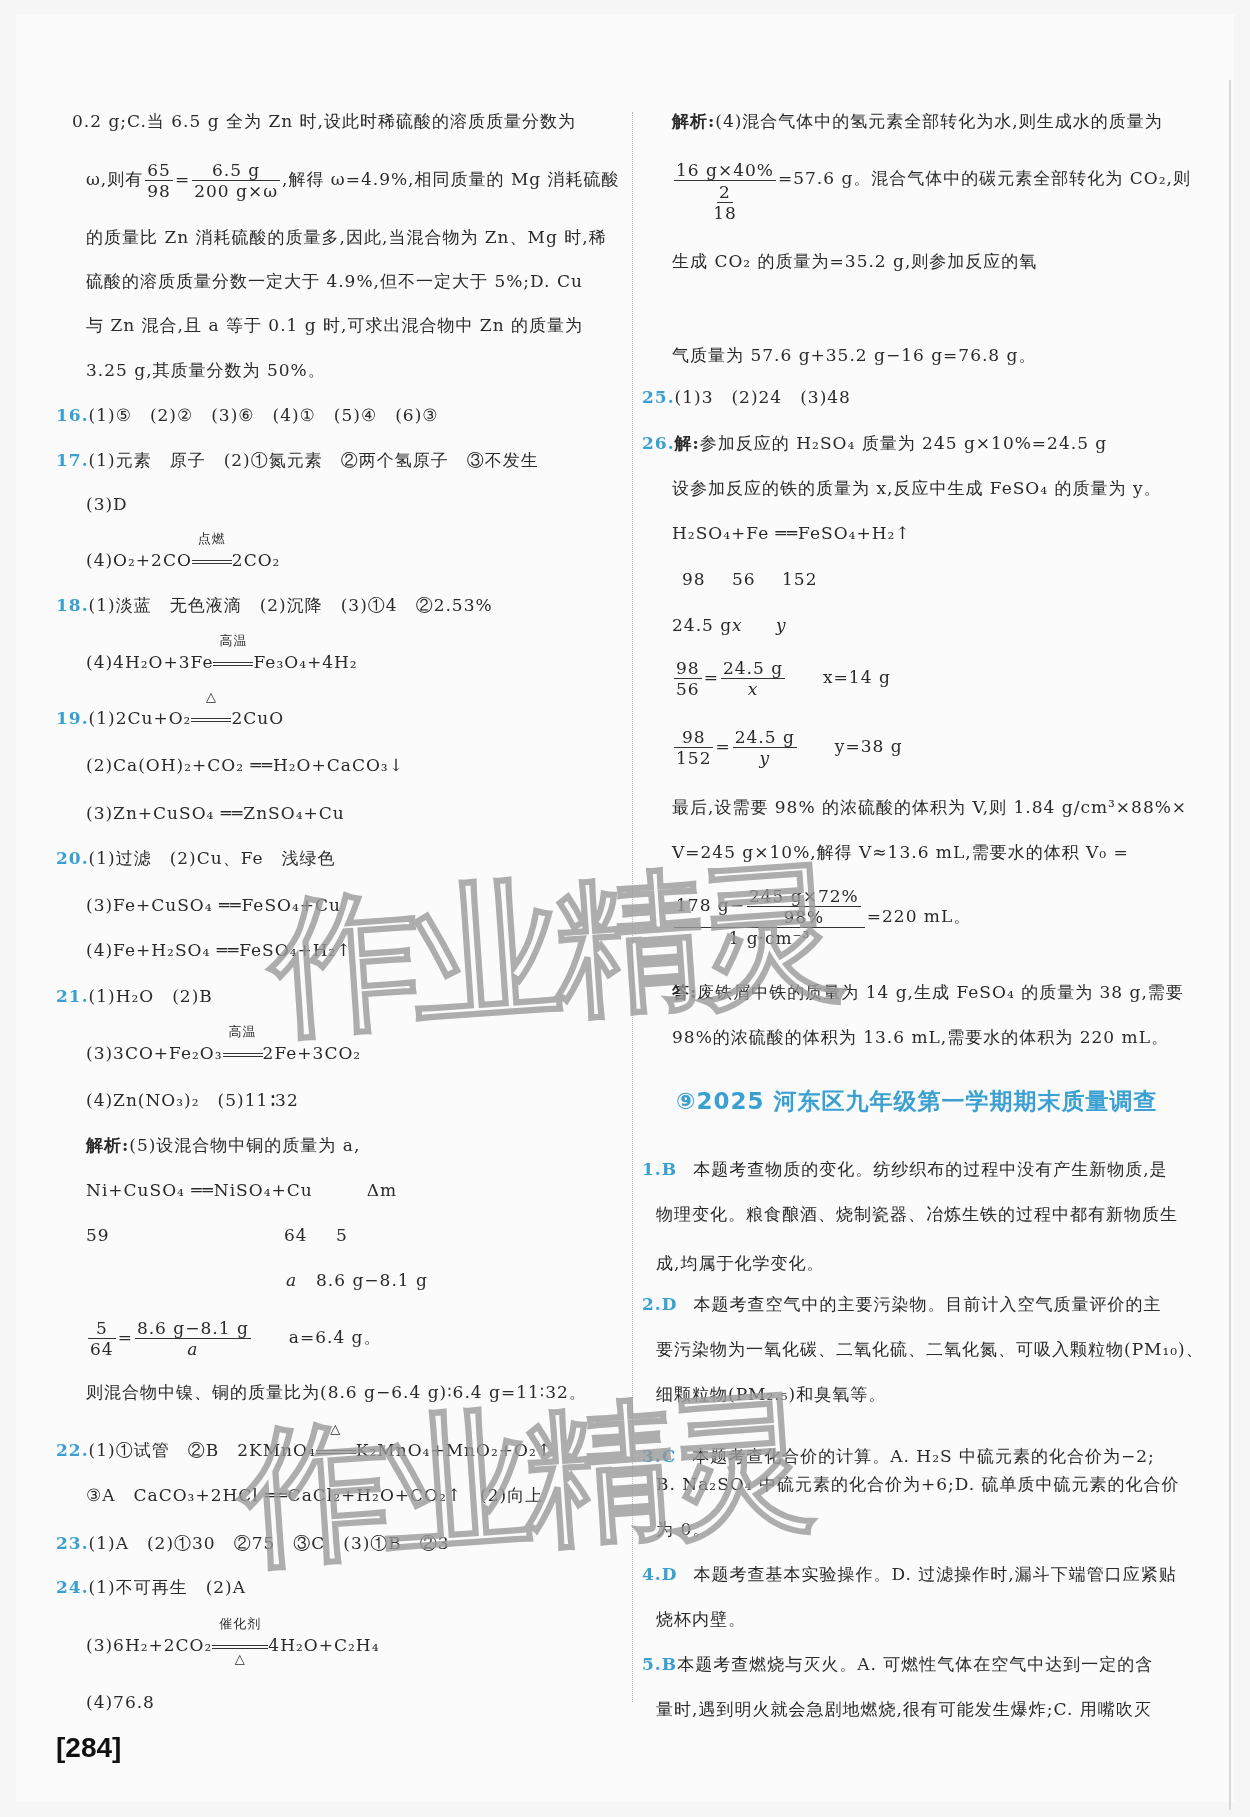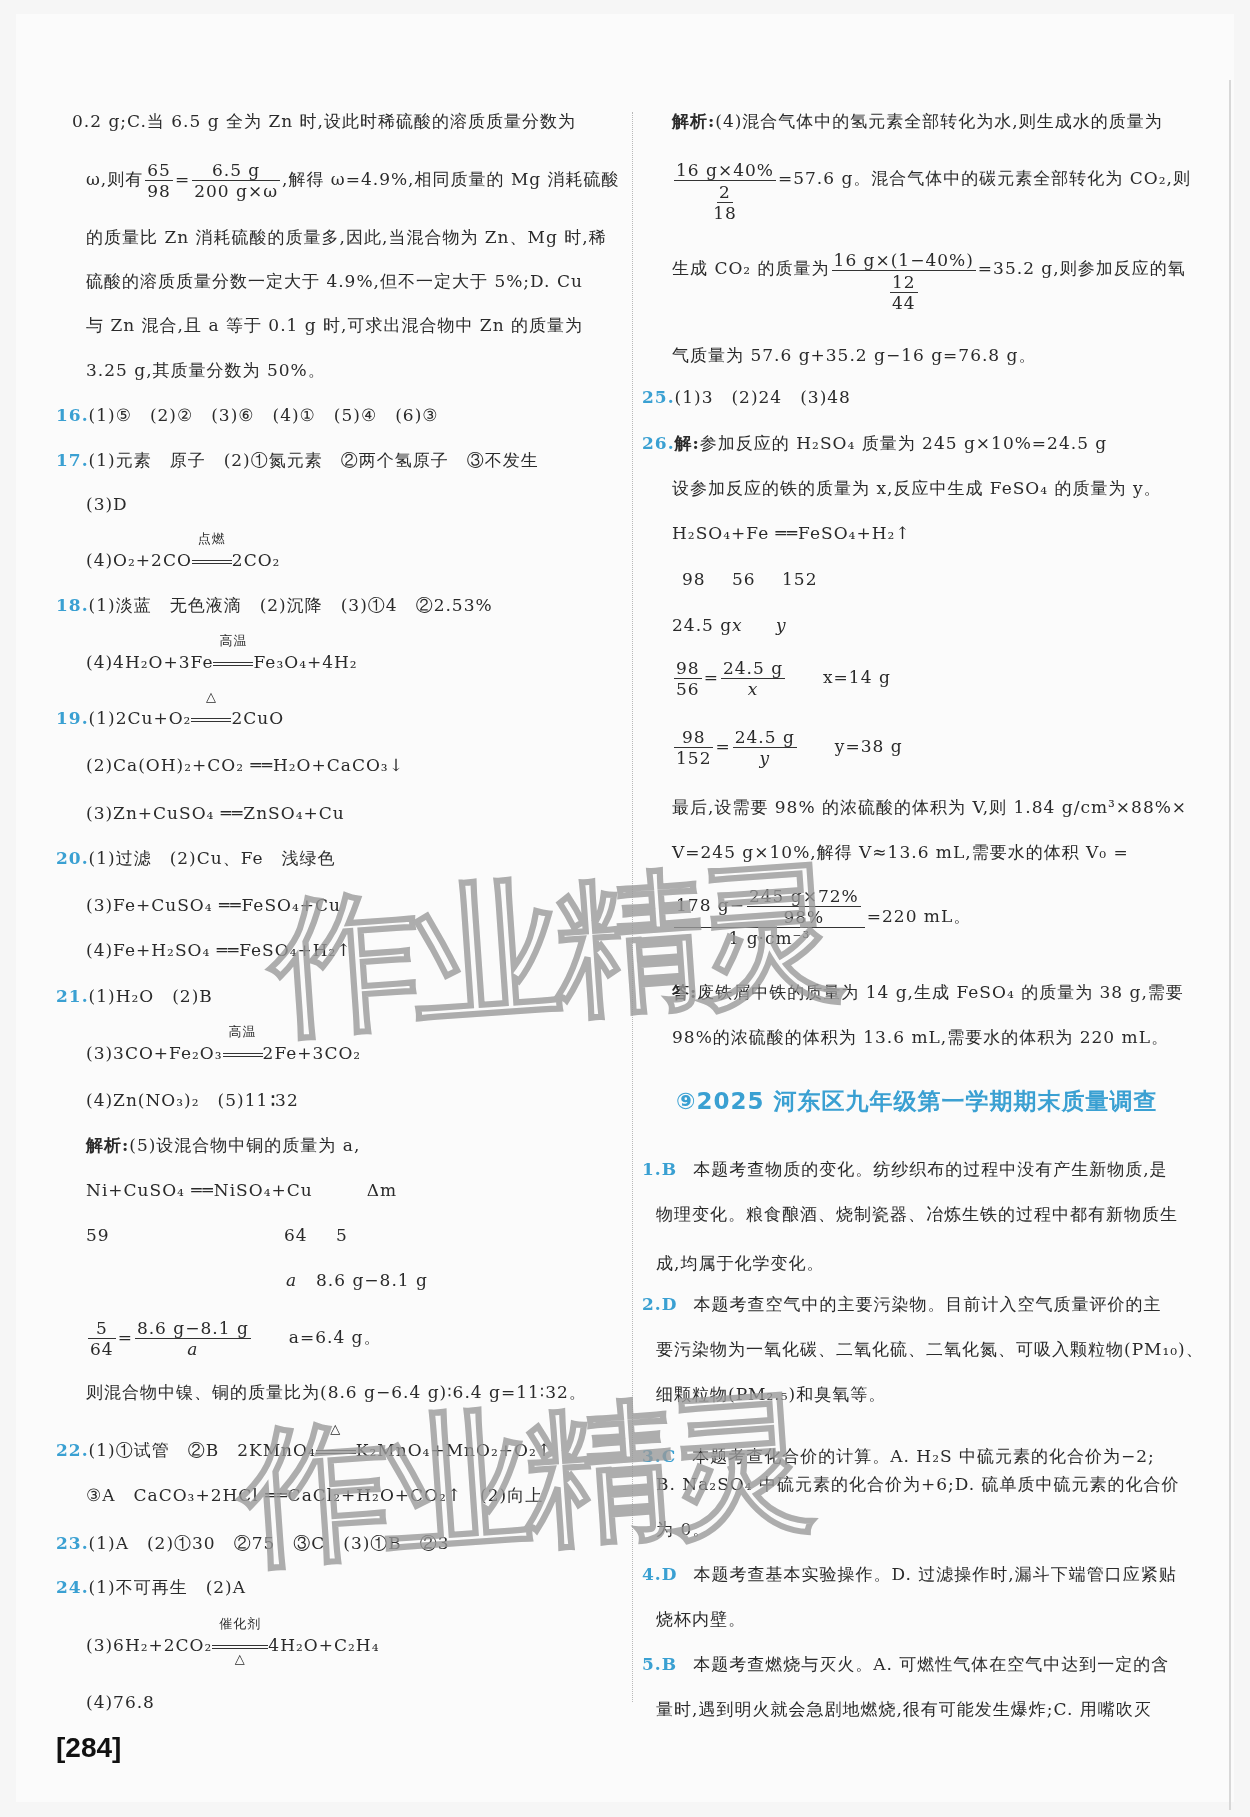--- a/index.html
+++ b/index.html
@@ -77,21 +77,21 @@
 
 <div class="ln" style="left:56px;top:1532px;"><span class="num">23.</span><span>(1)A　(2)①30　②75　③C　(3)①B　②3</span></div>
 <div class="ln" style="left:56px;top:1576px;"><span class="num">24.</span><span>(1)不可再生　(2)A</span></div>
 <div class="ln" style="left:86px;top:1634px;"><span>(3)6H₂+2CO₂</span><span class="eq" style="width:56px"><span class="over">催化剂</span><span class="bar" style="width:56px"></span><span class="under">△</span></span><span>4H₂O+C₂H₄</span></div>
 <div class="ln" style="left:86px;top:1691px;">(4)76.8</div>
 
 <div class="pageno">[<span>284</span>]</div>
 
 <div class="ln" style="left:672px;top:110px;"><span class="bold">解析:</span><span>(4)混合气体中的氢元素全部转化为水,则生成水的质量为</span></div>
 <div class="ln" style="left:672px;top:160px;"><span class="frac"><span class="top">16 g×40%</span><span style="display:inline-block;border-bottom:1px solid #333;line-height:20px">2</span><span>18</span></span><span style="vertical-align:12px">=57.6 g。混合气体中的碳元素全部转化为 CO₂,则</span></div>
-<div class="ln" style="left:672px;top:250px;"><span style="vertical-align:12px">生成 CO₂ 的质量为</span><span class="frac"><span class="top">16 g×(1−40%)</span><span style="display:inline-block;border-bottom:1px solid #333;line-height:20px">12</span><span>44</span></span><span style="vertical-align:12px">=35.2 g,则参加反应的氧</span></div>
+<div class="ln" style="left:672px;top:250px;"><span style="vertical-align:12px">生成 CO₂ 的质量为</span><span style="vertical-align:12px">=35.2 g,则参加反应的氧</span></div>
 <div class="ln" style="left:672px;top:344px;">气质量为 57.6 g+35.2 g−16 g=76.8 g。</div>
 
 <div class="ln" style="left:642px;top:386px;"><span class="num">25.</span><span>(1)3　(2)24　(3)48</span></div>
 <div class="ln" style="left:642px;top:432px;"><span class="num">26.</span><span class="bold">解:</span><span>参加反应的 H₂SO₄ 质量为 245 g×10%=24.5 g</span></div>
 <div class="ln" style="left:672px;top:477px;">设参加反应的铁的质量为 x,反应中生成 FeSO₄ 的质量为 y。</div>
 <div class="ln" style="left:672px;top:522px;">H₂SO₄+Fe ══FeSO₄+H₂↑</div>
 <div class="ln" style="left:682px;top:568px;">98</div>
 <div class="ln" style="left:732px;top:568px;">56</div>
 <div class="ln" style="left:782px;top:568px;">152</div>
 <div class="ln" style="left:672px;top:614px;">24.5 g</div>
@@ -117,17 +117,17 @@
 <div class="ln" style="left:656px;top:1338px;">要污染物为一氧化碳、二氧化硫、二氧化氮、可吸入颗粒物(PM₁₀)、</div>
 <div class="ln" style="left:656px;top:1383px;">细颗粒物(PM₂.₅)和臭氧等。</div>
 
 <div class="ln" style="left:642px;top:1428px;margin-top:17px;"><span class="num" style="margin-right:16px">3.C</span><span>本题考查化合价的计算。A. H₂S 中硫元素的化合价为−2;</span></div>
 <div class="ln" style="left:656px;top:1473px;">B. Na₂SO₄ 中硫元素的化合价为+6;D. 硫单质中硫元素的化合价</div>
 <div class="ln" style="left:656px;top:1518px;">为 0。</div>
 
 <div class="ln" style="left:642px;top:1563px;"><span class="num" style="margin-right:16px">4.D</span><span>本题考查基本实验操作。D. 过滤操作时,漏斗下端管口应紧贴</span></div>
 <div class="ln" style="left:656px;top:1608px;">烧杯内壁。</div>
 
-<div class="ln" style="left:642px;top:1653px;"><span class="num" style="margin-right:16px">5.B</span><span>本题考查燃烧与灭火。A. 可燃性气体在空气中达到一定的含</span></div>
+<div class="ln" style="left:642px;top:1653px;"><span class="num" style="">5.B</span><span>本题考查燃烧与灭火。A. 可燃性气体在空气中达到一定的含</span></div>
 <div class="ln" style="left:656px;top:1698px;">量时,遇到明火就会急剧地燃烧,很有可能发生爆炸;C. 用嘴吹灭</div>
 
 <div class="wm" style="left:270px;top:850px;">作业精灵</div>
 <div class="wm" style="left:240px;top:1380px;">作业精灵</div>
 
 </body></html>

